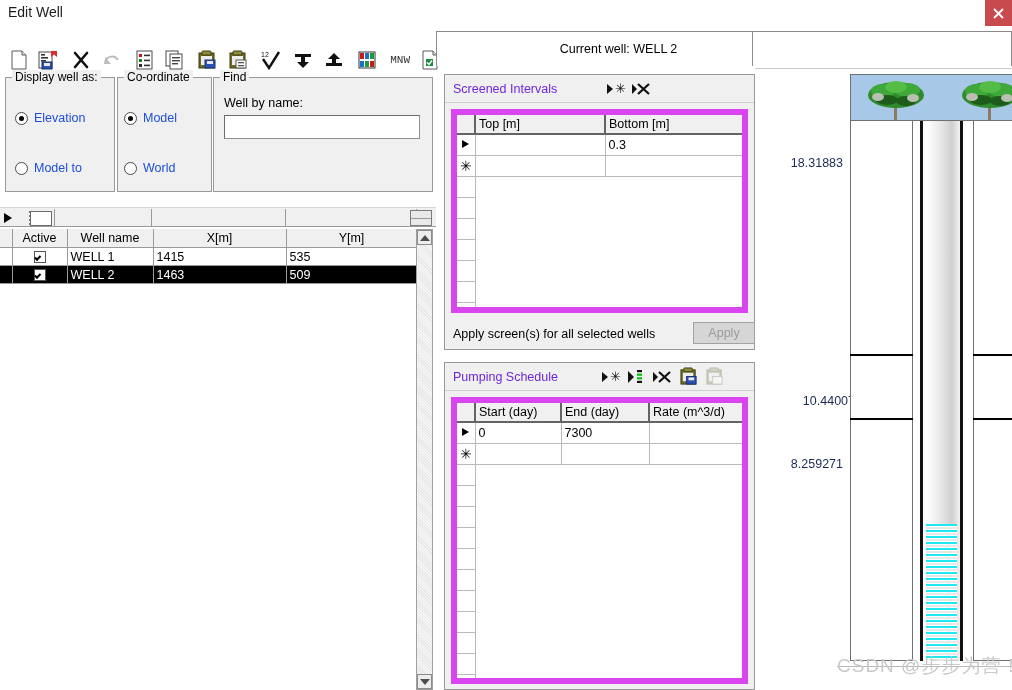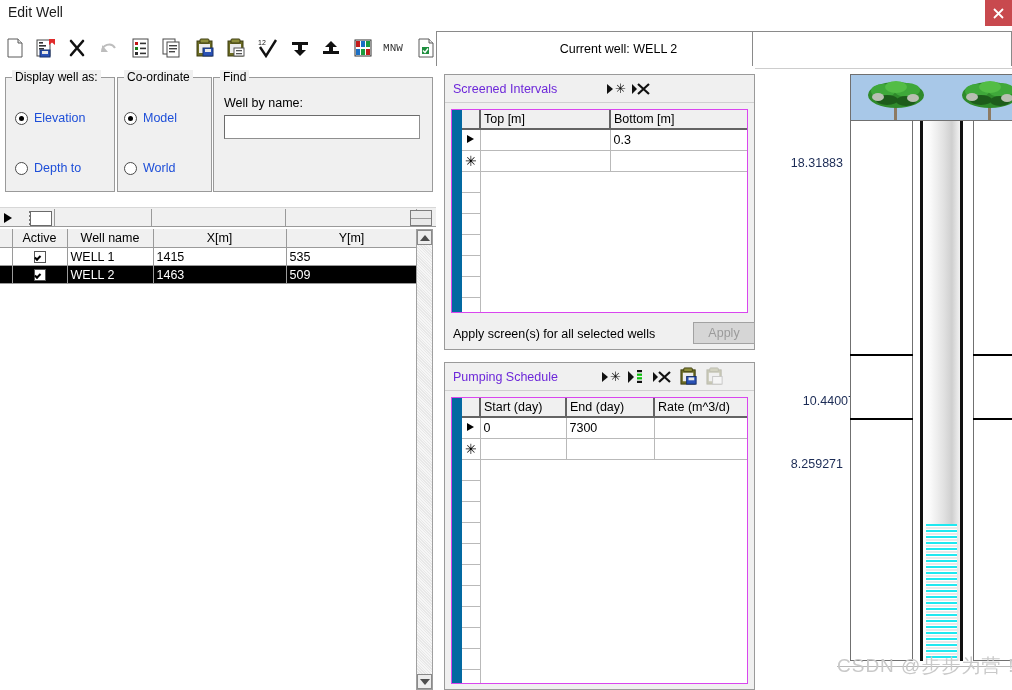--- a/index.html
+++ b/index.html
@@ -30,22 +30,22 @@
     font-size:13px; line-height:1;
   }
   .close-btn svg { display:block; }
 
   
   .toolbar {
     position:absolute; left:0; top:28px; width:436px; height:40px;
     background:#ffffff;
   }
   .tb-item {
-    position:absolute; top:6px; width:26px; height:28px;
-    display:flex; align-items:center; justify-content:center;
+    position:absolute; top:18px; width:26px; height:28px;
+    display:flex; align-items:center; justify-content:flex-end;
   }
   .tb-item svg{display:block;}
   .tb-text { font-size:11px; letter-spacing:0px; font-family:"Liberation Mono", monospace; color:#333;}
 
   
   .gbox {
     position:absolute;
     border:1px solid #9a9a9a;
     background:#f0f0f0;
   }
@@ -159,24 +159,23 @@
     position:absolute; left:0; top:0; right:0; height:28px;
     display:flex; align-items:center; gap:0px;
     box-sizing:border-box; padding-left:8px;
     border-bottom:1px solid #d0d0d0;
   }
   .panel-hdr .ptitle{font-size:12.5px; color:#6d28d9; white-space:nowrap;}
   .hicon{width:26px;height:22px;display:flex;align-items:center;justify-content:center;}
   .hicon svg{display:block;}
 
   .gridframe{
-    position:absolute; background:#0369a1;
-    border:1px solid #d946ef; box-sizing:border-box;
+    position:absolute; background:#d946ef;
+    border:6px solid #d946ef; box-sizing:border-box;
     overflow:hidden;
-    padding-left:10px;
   }
   table.dgrid{border-collapse:collapse; table-layout:fixed; font-size:12.5px; width:100%;}
   table.dgrid th{
     background:#f0f0f0; font-weight:normal; text-align:left;
     border-right:2px solid #646464; border-bottom:2px solid #646464;
     height:18px; padding:0 3px; color:#000; white-space:nowrap;
   }
   table.dgrid th.corner{border-right:2px solid #646464;}
   table.dgrid td{
     border-right:1px solid #b9b9b9; border-bottom:1px solid #b9b9b9;
@@ -377,21 +376,21 @@
   </div>
 
   <div class="gbox" style="left:5px; top:77px; width:108px; height:113px;">
     <div class="legend">Display well as:</div>
     <div class="radio-row" style="left:9px; top:33px;">
       <span class="radio checked"></span>
       <span class="radio-label">Elevation</span>
     </div>
     <div class="radio-row" style="left:9px; top:83px;">
       <span class="radio"></span>
-      <span class="radio-label">Depth to</span>
+      <span class="radio-label">Model to</span>
     </div>
   </div>
 
   <div class="gbox" style="left:117px; top:77px; width:93px; height:113px;">
     <div class="legend">Co-ordinate</div>
     <div class="radio-row" style="left:6px; top:33px;">
       <span class="radio checked"></span>
       <span class="radio-label">Model</span>
     </div>
     <div class="radio-row" style="left:6px; top:83px;">

